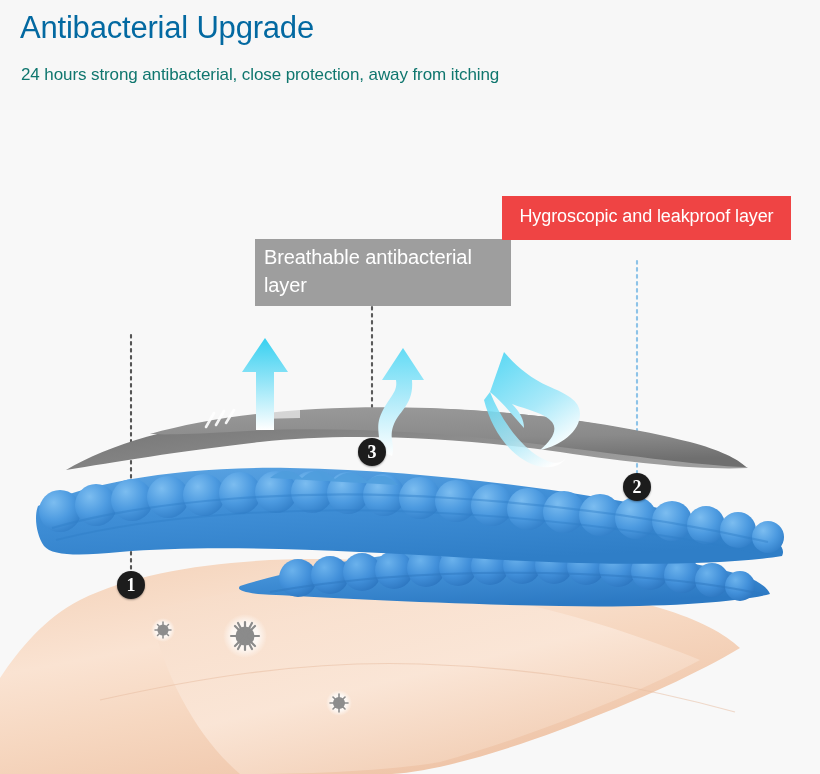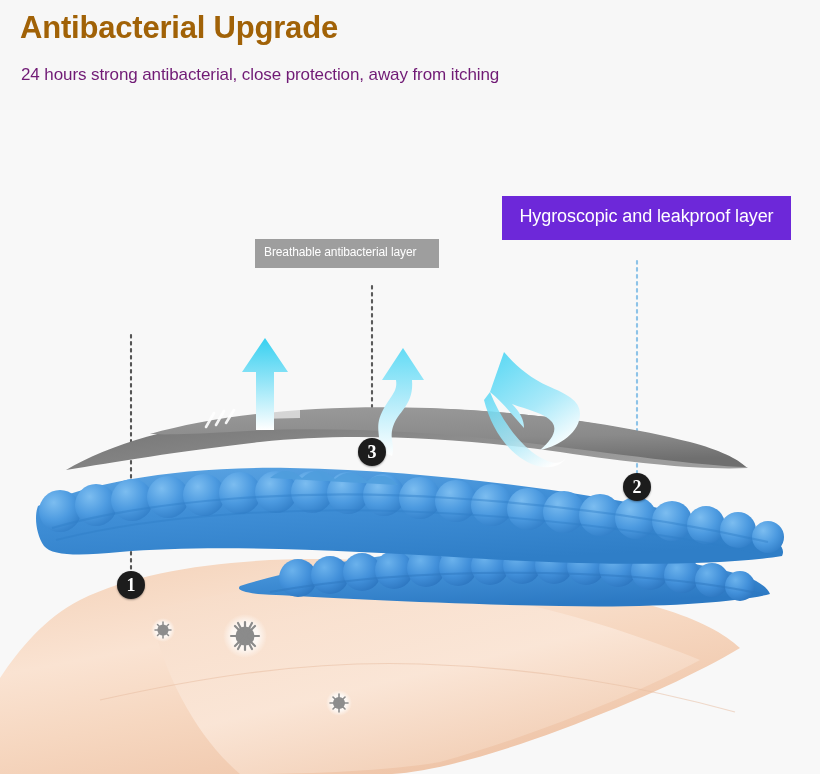--- a/index.html
+++ b/index.html
@@ -22,32 +22,32 @@
     left: 0; top: 0;
     width: 820px;
     height: 110px;
     background: #f7f7f7;
   }
   #page-title {
     position: absolute;
     left: 20px;
     top: 10px;
     font-size: 31px;
-    font-weight: 700;
-    color: #a16207;
+    font-weight: 400;
+    color: #0369a1;
     letter-spacing: -0.2px;
     white-space: nowrap;
   }
   #page-subtitle {
     position: absolute;
     left: 21px;
     top: 65px;
     font-size: 17px;
     font-weight: 400;
-    color: #701a75;
+    color: #0f766e;
     letter-spacing: -0.1px;
     white-space: nowrap;
   }
 
   
   #illustration {
     position: absolute;
     left: 0; top: 0;
     width: 820px;
     height: 774px;
@@ -65,32 +65,32 @@
   #callout-fabric {
     left: 27px;
     top: 308px;
     color: #828282;
     white-space: nowrap;
     font-size: 16.5px;
   }
   #callout-breathable {
     left: 255px;
     top: 239px;
-    width: 184px;
+    width: 256px;
     padding: 5px 9px 7px 9px;
     background: #9e9e9e;
     color: #ffffff;
-    font-size: 12px;
+    font-size: 20px;
   }
   #callout-hygroscopic {
     left: 502px;
     top: 196px;
     width: 289px;
     padding: 8px 10px 10px 10px;
-    background: #6d28d9;
+    background: #ef4444;
     color: #ffffff;
     font-size: 18px;
     text-align: center;
     line-height: 1.42;
   }
 
   
   .marker {
     position: absolute;
     width: 28px;

